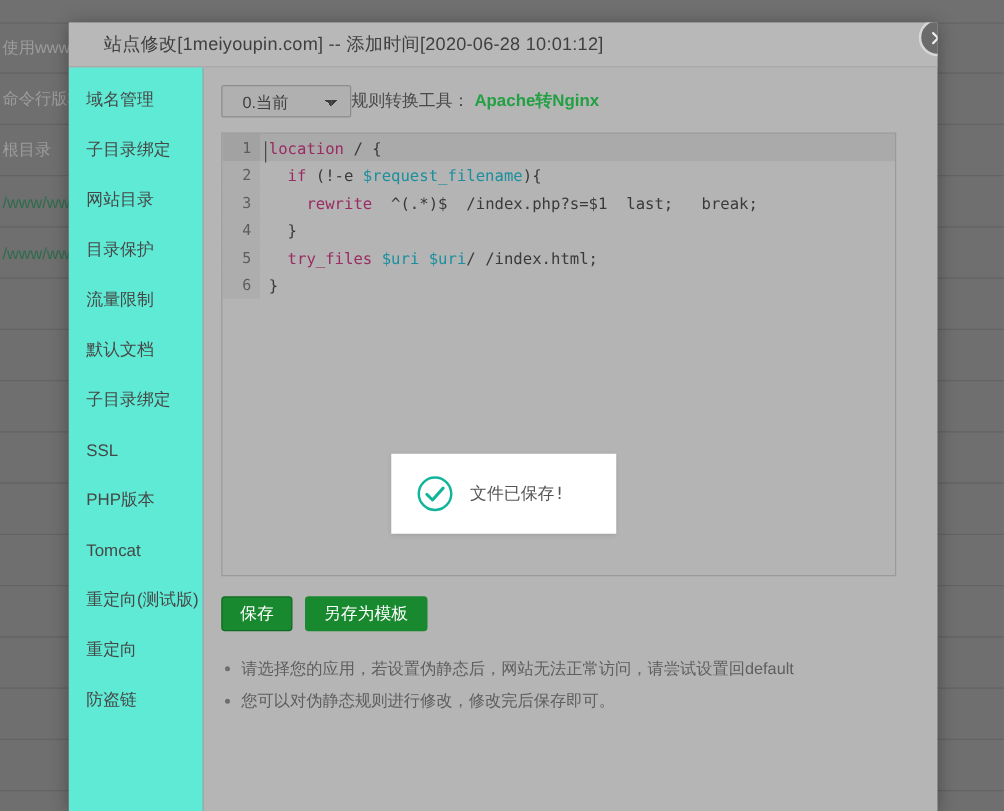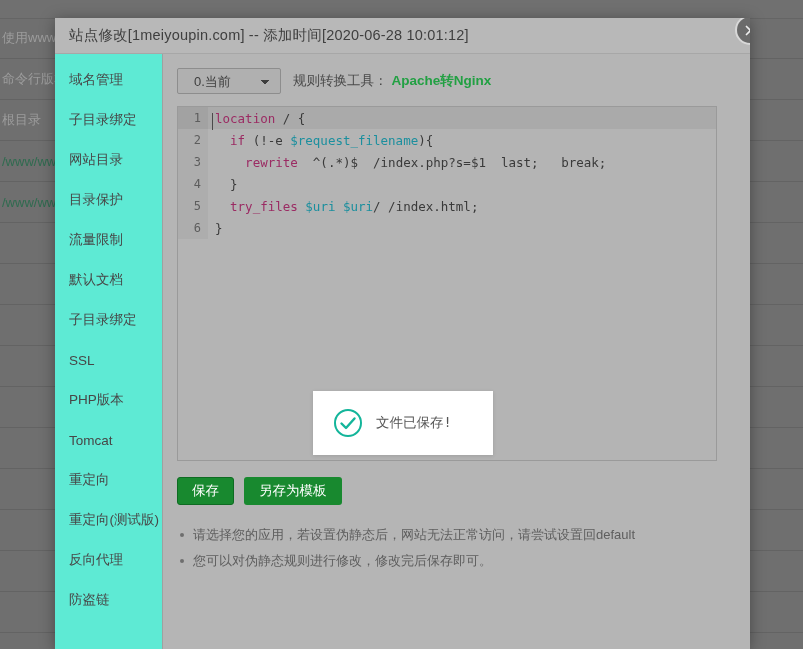--- a/index.html
+++ b/index.html
@@ -67,21 +67,21 @@
     background: #b5b5b5;
     box-shadow: 0 2px 14px rgba(0,0,0,0.35);
     overflow: hidden;
   }
   #modal-header {
     height: 36px;
     background: #b8b8b8;
     border-bottom: 1px solid #a7a7a7;
     display: flex;
     align-items: center;
-    padding-left: 14px;
+    padding-left: 28px;
     box-sizing: border-box;
   }
   #modal-title {
     font-size: 14.5px;
     color: #3f3f3f;
     letter-spacing: .2px;
   }
   #close-button {
     position: absolute;
     left: 680px;
@@ -164,21 +164,20 @@
     background-image:
       linear-gradient(45deg, transparent 50%, #3d3d3d 50%),
       linear-gradient(135deg, #3d3d3d 50%, transparent 50%);
     background-position:
       calc(100% - 15px) 11px,
       calc(100% - 10px) 11px;
     background-size: 5px 5px, 5px 5px;
     background-repeat: no-repeat;
   }
   #converter-label {
-    margin-left: 12px;
     font-size: 13.5px;
     color: #4a4a4a;
   }
   #converter-link {
     margin-left: 4px;
     font-size: 13.5px;
     color: #22a043;
     text-decoration: none;
     cursor: pointer;
     font-weight: 600;
@@ -231,21 +230,21 @@
     background: #4a4a4a;
   }
   .tok-kw   { color: #9b2b63; }
   .tok-var  { color: #1b8f9e; }
   .tok-plain{ color: #3a3a3a; }
 
   
   #toast {
     position: absolute;
     left: 135px;
-    top: 284px;
+    top: 256px;
     width: 180px;
     height: 64px;
     background: #ffffff;
     display: flex;
     align-items: center;
     padding-left: 20px;
     box-sizing: border-box;
     z-index: 30;
     box-shadow: 0 1px 4px rgba(0,0,0,0.12);
   }
@@ -398,27 +397,24 @@
         <div class="side-item">
           <span>SSL</span>
         </div>
         <div class="side-item">
           <span>PHP版本</span>
         </div>
         <div class="side-item">
           <span>Tomcat</span>
         </div>
         <div class="side-item">
+          <span>重定向(测试版)</span>
+        </div>
+        <div class="side-item">
           <span>重定向</span>
-        </div>
-        <div class="side-item">
-          <span>重定向(测试版)</span>
-        </div>
-        <div class="side-item">
-          <span>反向代理</span>
         </div>
         <div class="side-item">
           <span>防盗链</span>
         </div>
       </div>
 
     <div id="content">
 
       <div id="toolbar">
         <select id="rule-select"><option>0.当前</option></select>

